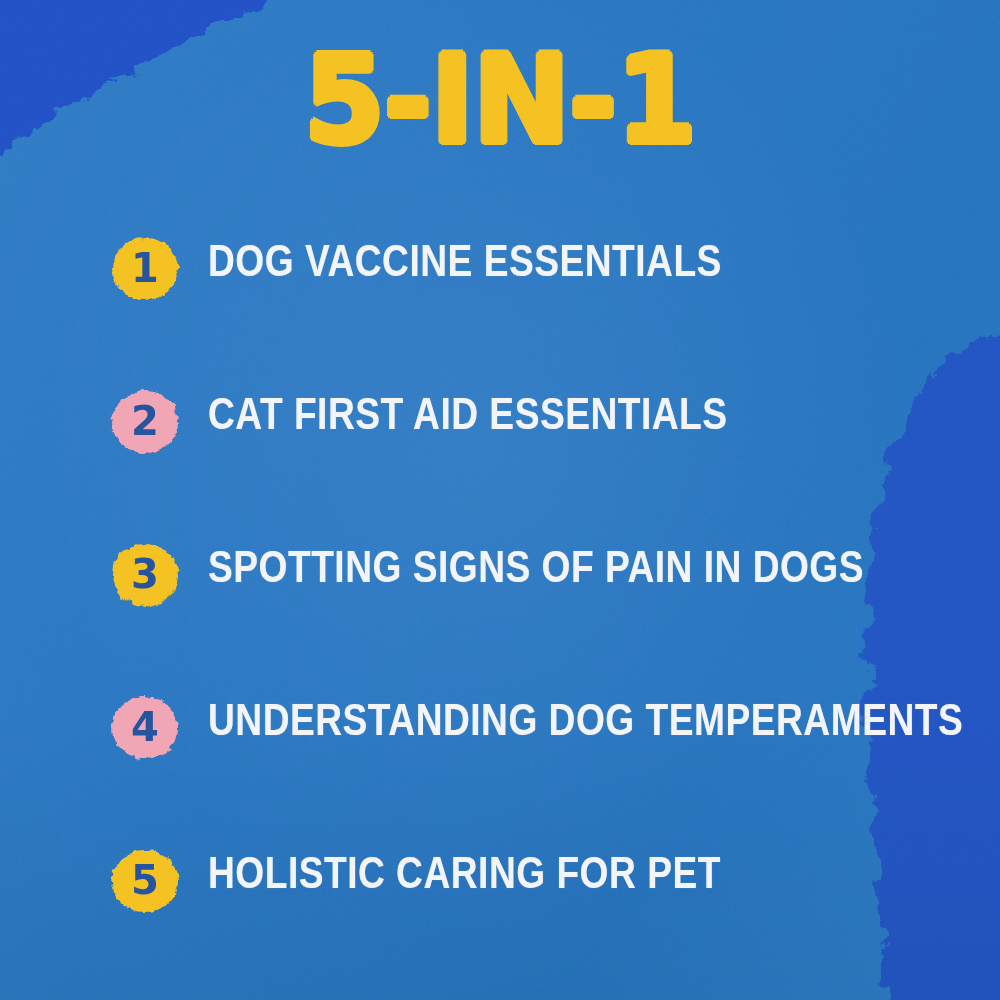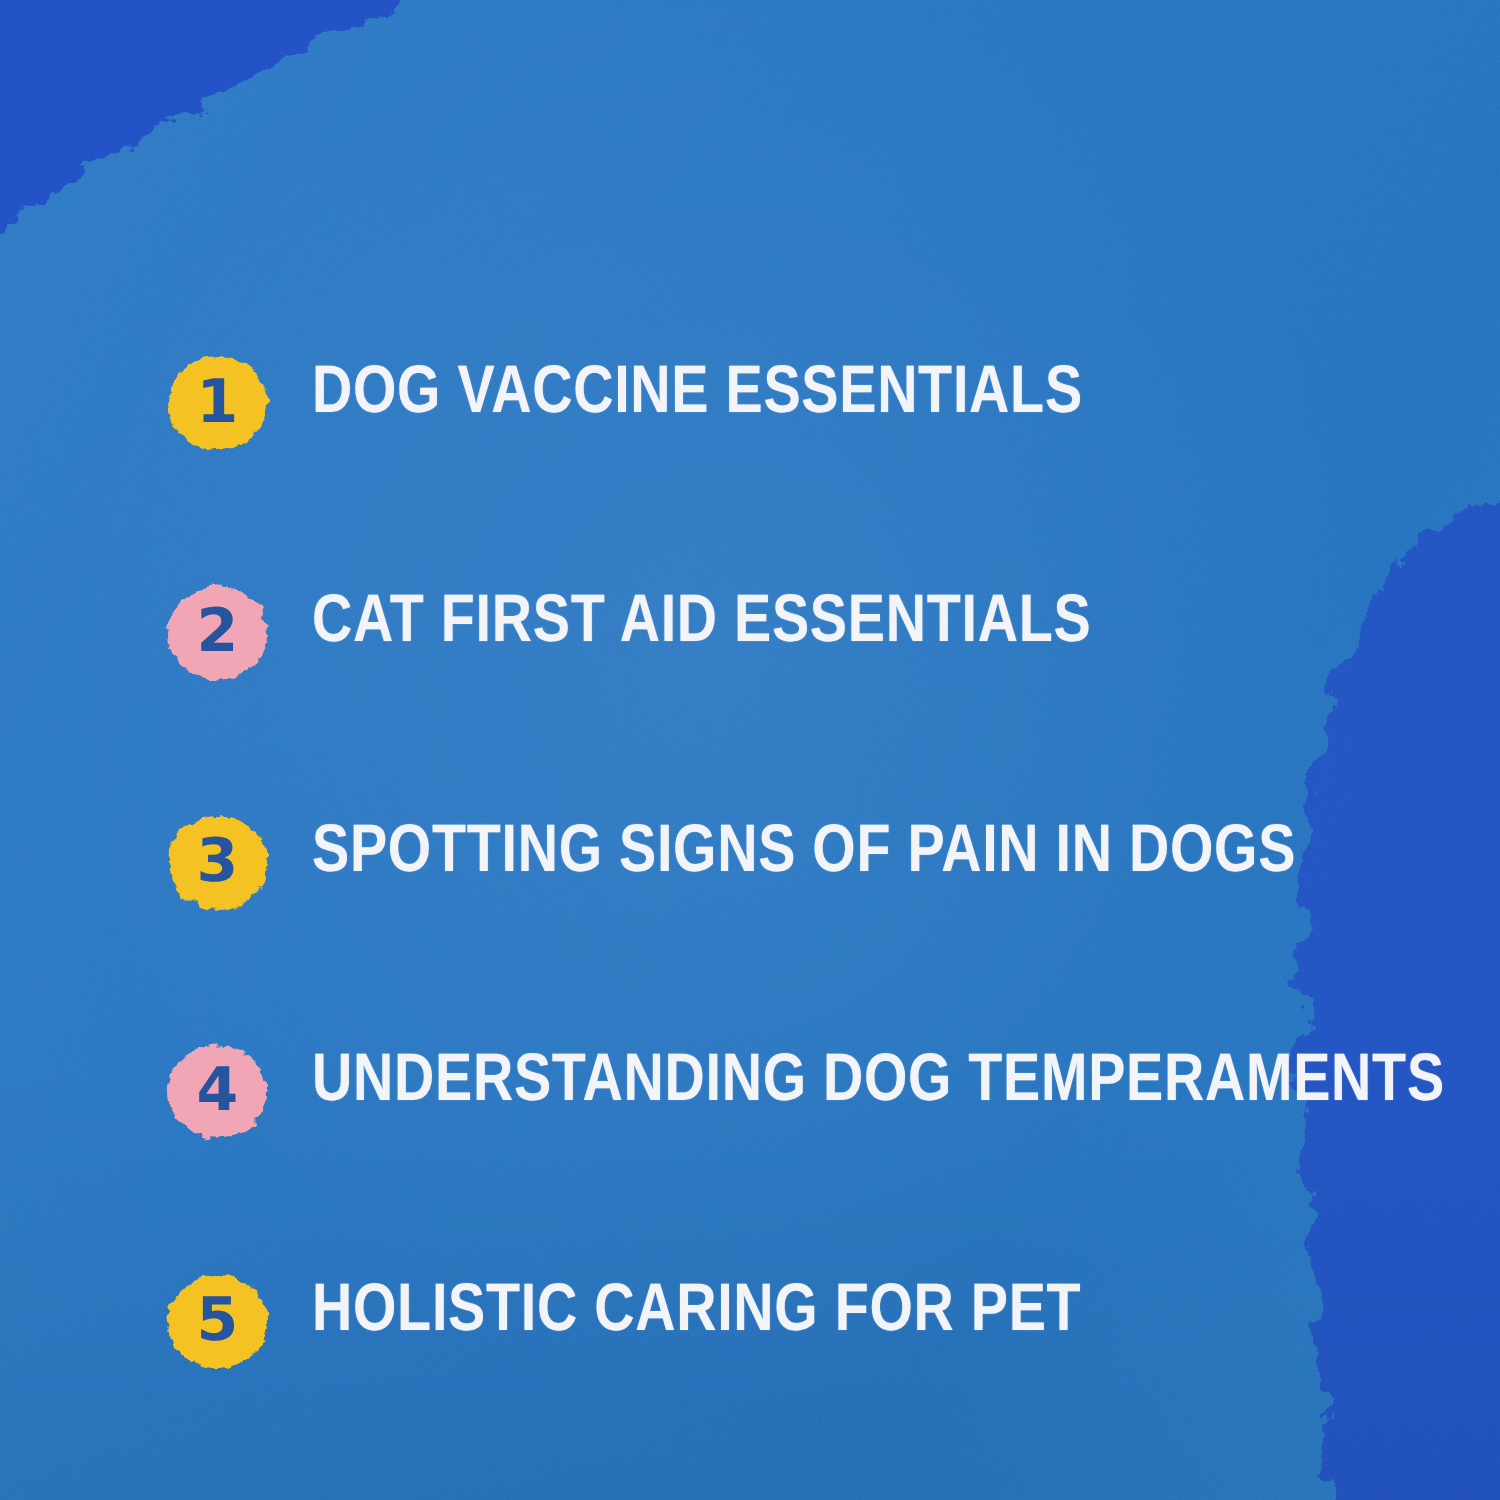--- a/index.html
+++ b/index.html
@@ -181,20 +181,23 @@
       <filter id="grainf">
         <feTurbulence type="fractalNoise" baseFrequency="0.9" numOctaves="3" stitchTiles="stitch"></feTurbulence>
         <feColorMatrix type="saturate" values="0"></feColorMatrix>
       </filter>
       <rect width="100%" height="100%" filter="url(#grainf)" opacity="0.55"></rect>
     </svg>
   </div>
 
   <div class="vignette"></div>
 
+  <div class="title-wrap">
+    <span class="title">5-IN-1</span>
+  </div>
 
   <div class="list">
 
     <div class="row">
       <div class="badge">
         <span class="blob">
           <svg viewBox="0 0 74 74" xmlns="http://www.w3.org/2000/svg">
             <defs>
                 <filter id="b1">
               <feTurbulence type="fractalNoise" baseFrequency="0.12" numOctaves="3" seed="3" result="t"></feTurbulence>

